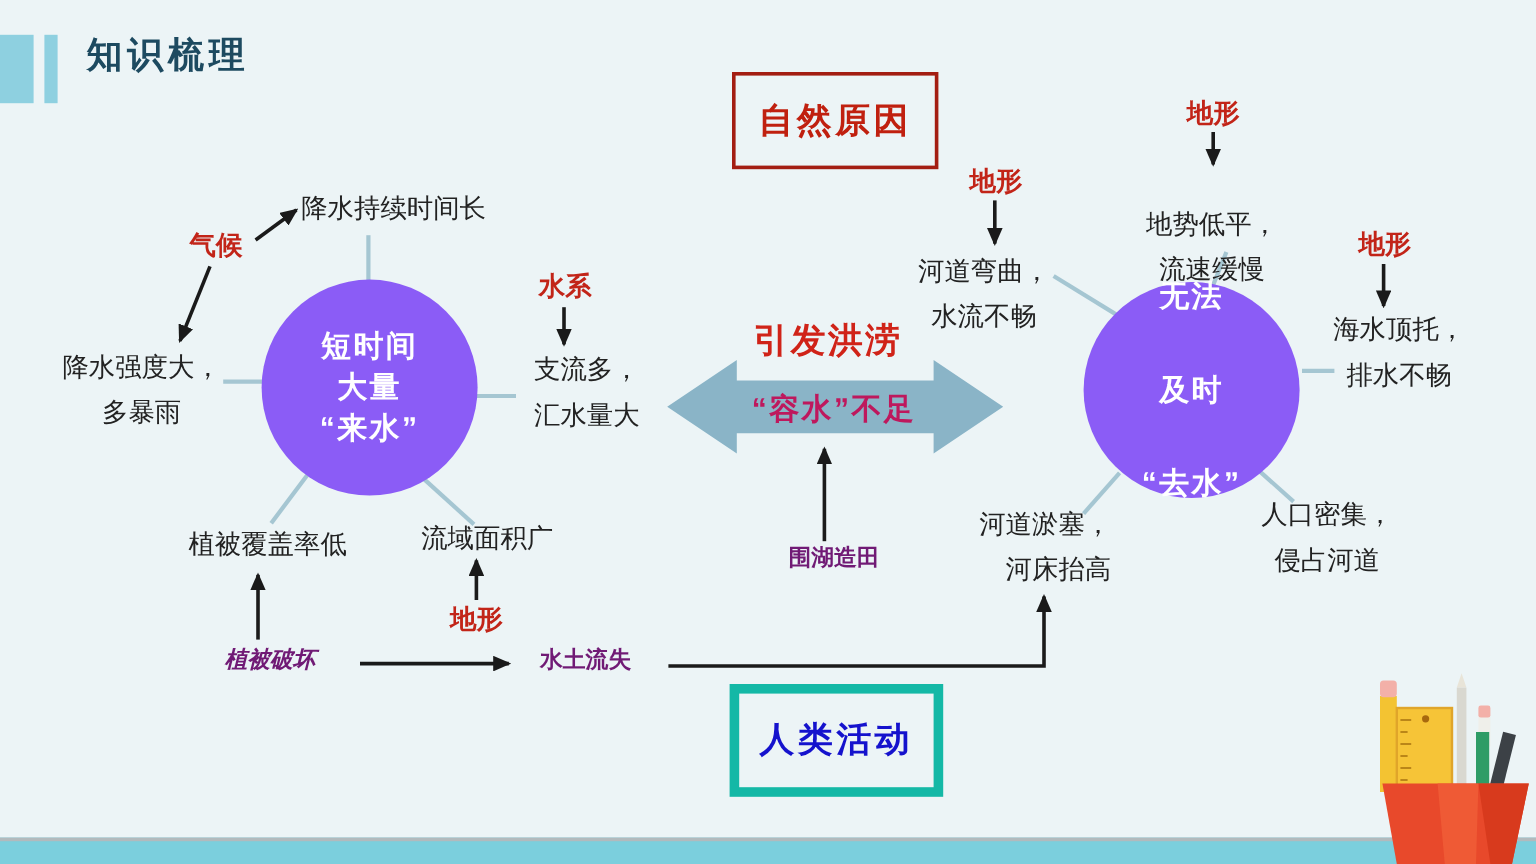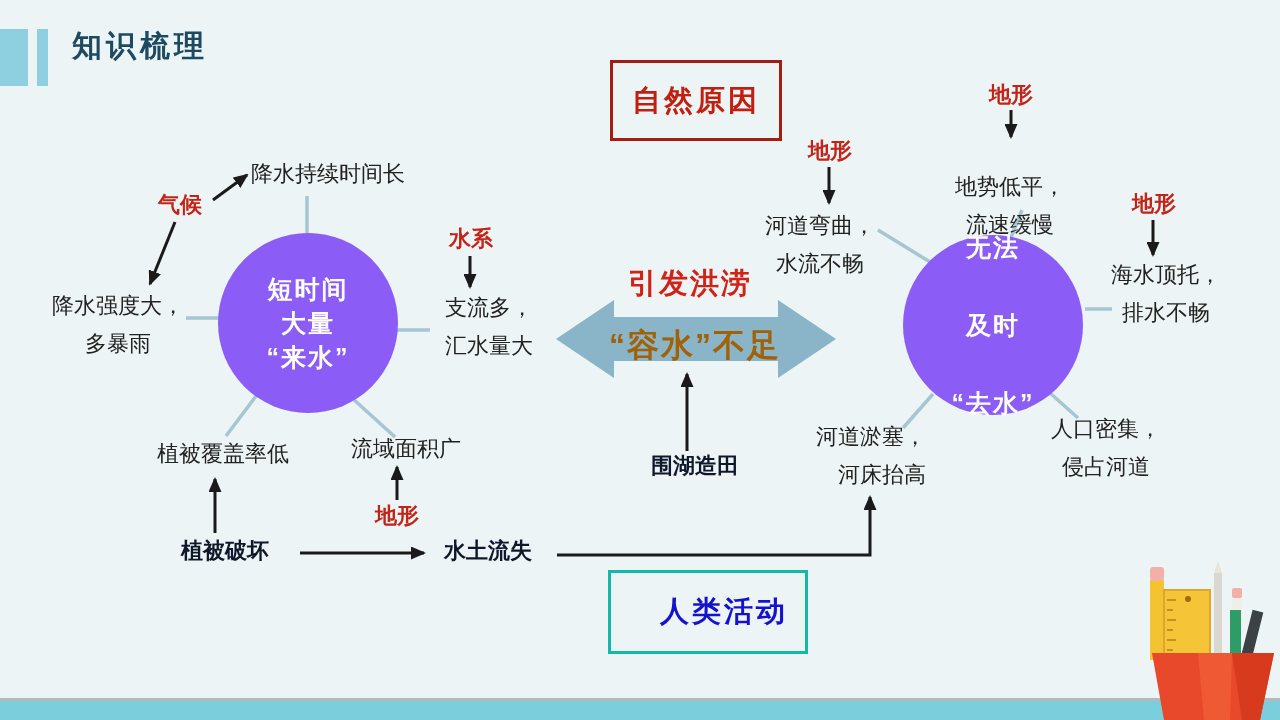--- a/index.html
+++ b/index.html
@@ -19,33 +19,33 @@
                background:#8b5cf6;color:#ffffff;text-align:center;
                display:flex;flex-direction:column;justify-content:center;
                font-size:25px;font-weight:bold;line-height:34px;letter-spacing:2px;}
   .circle-left{left:218px;top:233px;}
   .circle-right{left:903px;top:235px;gap:44px;}
 
   
   .lbl{position:absolute;transform:translateX(-50%);text-align:center;
        white-space:nowrap;color:#222;font-size:22px;line-height:38px;}
   .red{color:#c22418;font-weight:bold;font-size:22px;text-align:right;}
-  .blue{color:#0f172a;font-weight:bold;font-size:22px;}
+  .blue{color:#701a75;font-weight:bold;font-size:19px;}
 
   
   .tag-box{position:absolute;display:flex;align-items:center;justify-content:center;
            font-weight:bold;font-size:29px;letter-spacing:3px;background:transparent;}
   .box-natural{left:610px;top:60px;width:166px;height:75px;border:3px solid #a31d12;color:#c0200f;}
-  .box-human{left:608px;top:570px;width:162px;height:78px;border:3px solid #14b8a6;color:#1512cd;padding-left:32px;}
+  .box-human{left:608px;top:570px;width:162px;height:78px;border:8px solid #14b8a6;color:#1512cd;}
 
   
   .trigger-text{position:absolute;left:690px;top:264px;transform:translateX(-50%);
                 color:#d02318;font-weight:bold;font-size:29px;letter-spacing:2px;}
   .arrow-text{position:absolute;left:695px;top:324px;transform:translateX(-50%);
-              color:#a16207;font-weight:bold;font-size:32px;letter-spacing:2px;text-align:right;}
+              color:#be185d;font-weight:bold;font-size:25px;letter-spacing:2px;text-align:right;}
 
   svg.overlay{position:absolute;left:0;top:0;}
 
   
   .footer-band{position:absolute;left:0;bottom:0;width:1280px;height:22px;
                background:#7bcfdd;border-top:3px solid #b2babd;box-sizing:border-box;}
   .pencil-cup{position:absolute;right:0;bottom:0;}
 </style>
 </head>
 <body>
@@ -120,21 +120,21 @@
     <div>多暴雨</div>
   </div>
   <div class="lbl red" style="left:471px;top:220px;">水系</div>
   <div class="lbl" style="left:489px;top:289px;">
     <div>支流多，</div>
     <div>汇水量大</div>
   </div>
   <div class="lbl" style="left:223px;top:435px;">植被覆盖率低</div>
   <div class="lbl" style="left:406px;top:430px;">流域面积广</div>
   <div class="lbl red" style="left:397px;top:497px;">地形</div>
-  <div class="lbl blue" style="left:225px;top:532px;">植被破坏</div>
+  <div class="lbl blue" style="left:225px;top:532px;font-style:italic;">植被破坏</div>
   <div class="lbl blue" style="left:488px;top:532px;">水土流失</div>
   <div class="lbl blue" style="left:695px;top:447px;">围湖造田</div>
 
   <div class="lbl red" style="left:830px;top:132px;">地形</div>
   <div class="lbl" style="left:820px;top:207px;">
     <div>河道弯曲，</div>
     <div>水流不畅</div>
   </div>
   <div class="lbl red" style="left:1011px;top:76px;">地形</div>
   <div class="lbl" style="left:1010px;top:133px;margin-top:35px;">

